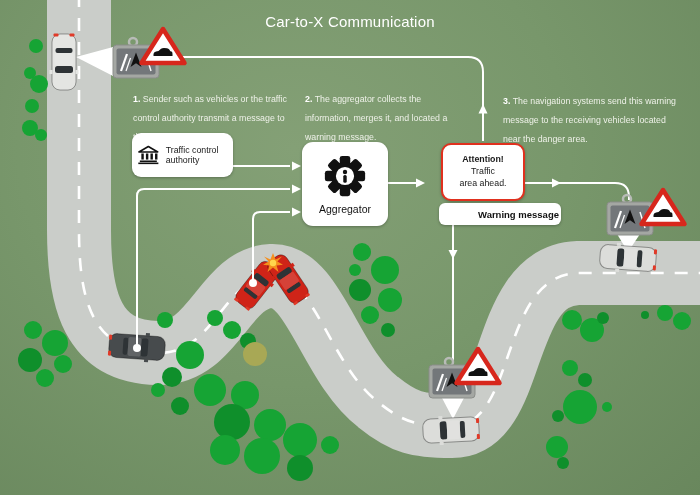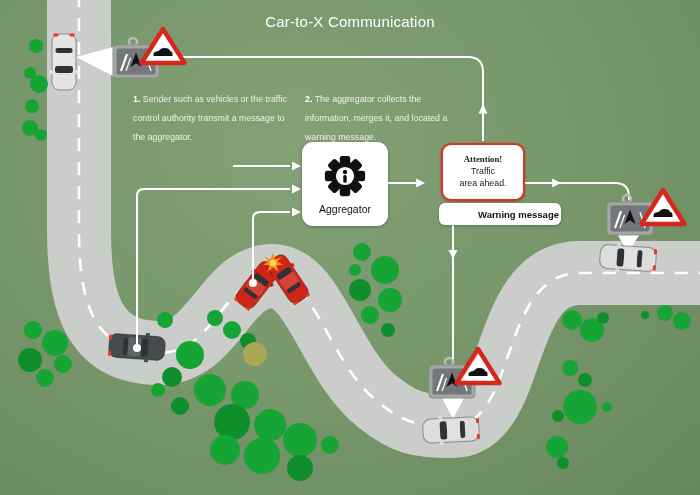--- a/index.html
+++ b/index.html
@@ -29,21 +29,21 @@
   .agg{
     left:302px;top:142px;width:86px;height:84px;border-radius:11px;
     display:flex;flex-direction:column;align-items:center;justify-content:center;gap:4px;
   }
   .agg .lbl{font-size:10.5px;font-weight:normal;color:#111;}
   .warnbox{
     left:441px;top:143px;width:84px;height:58px;border:2.5px solid #e0301e;
     border-radius:10px;box-sizing:border-box;text-align:center;
     font-size:8.8px;line-height:12px;color:#1a1a1a;padding-top:8px;
   }
-  .warnbox .t1{font-weight:bold;font-family:Liberation Serif, serif;}
+  .warnbox .t1{font-weight:bold;}
   .warncap{
     left:439px;top:203px;width:85px;height:22px;border-radius:6px;
     display:flex;align-items:center;justify-content:center;
     font-size:9.5px;font-weight:bold;color:#111;padding-left:37px;
   }
 </style>
 </head>
 <body>
 
 <div id="stage">
@@ -187,21 +187,37 @@
   <div class="title">Car-to-X Communication</div>
 
   <div class="step" style="left:133px;top:90px;width:166px">
     <b>1.</b>
     <span>Sender such as vehicles or the traffic control authority transmit a message to the aggregator.</span>
   </div>
   <div class="step" style="left:305px;top:90px;width:148px">
     <b>2.</b>
     <span>The aggregator collects the information, merges it, and located a warning message.</span>
   </div>
-
+  <div class="step" style="left:503px;top:92px;width:178px">
+    <b>3.</b>
+    <span>The navigation systems send this warning message to the receiving vehicles located near the danger area.</span>
+  </div>
+
+  <div class="node tca">
+    <svg width="30" height="28" viewBox="0 0 34 30">
+      <polygon points="17,1 32.5,10 1.5,10" fill="#ffffff" stroke="#111111" stroke-width="2.6" stroke-linejoin="round"></polygon>
+      <rect x="5.5" y="12.5" width="4" height="10" fill="#111111"></rect>
+      <rect x="13" y="12.5" width="4" height="10" fill="#111111"></rect>
+      <rect x="20.5" y="12.5" width="4" height="10" fill="#111111"></rect>
+      <rect x="28" y="12.5" width="4" height="10" fill="#111111"></rect>
+      <rect x="3" y="24" width="28" height="2.6" fill="#111111"></rect>
+      <rect x="0.5" y="27.4" width="33" height="2.6" fill="#111111"></rect>
+    </svg>
+    <div class="lbl">Traffic control authority</div>
+  </div>
 
   <div class="node agg">
     <svg width="46" height="46" viewBox="-24 -24 48 48">
       <g fill="#111111">
         <rect x="-5.5" y="-21" width="11" height="42" rx="2.5"></rect>
         <rect x="-5.5" y="-21" width="11" height="42" rx="2.5" transform="rotate(45)"></rect>
         <rect x="-5.5" y="-21" width="11" height="42" rx="2.5" transform="rotate(90)"></rect>
         <rect x="-5.5" y="-21" width="11" height="42" rx="2.5" transform="rotate(135)"></rect>
         <circle r="14.5"></circle>
       </g>

